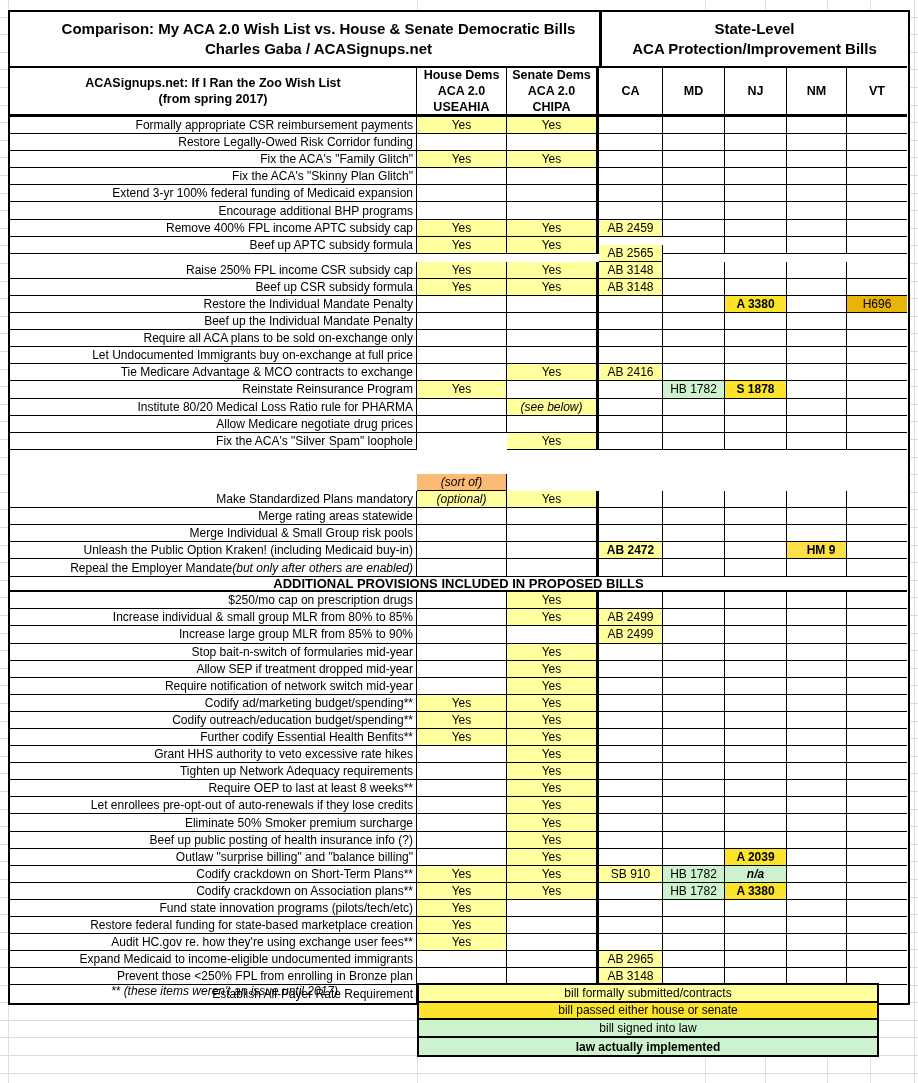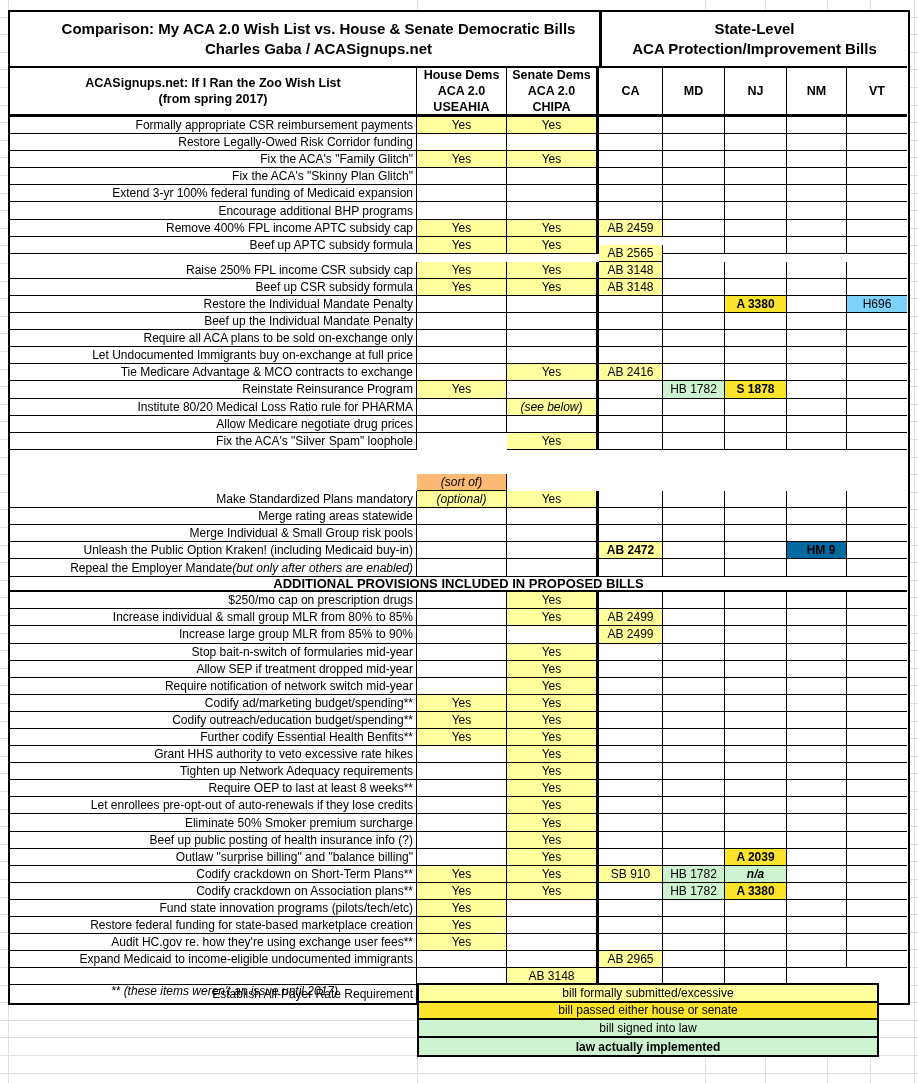--- a/index.html
+++ b/index.html
@@ -183,21 +183,21 @@
         <div class="cell"></div>
       </div>
       <div class="grow">
         <div class="cell label-cell">Restore the Individual Mandate Penalty</div>
         <div class="cell"></div>
         <div class="cell"></div>
         <div class="cell"></div>
         <div class="cell"></div>
         <div class="cell bd" style="background: rgb(251, 228, 43);">A 3380</div>
         <div class="cell"></div>
-        <div class="cell" style="background: #7dd3fc;">H696</div>
+        <div class="cell" style="background: #eab308;">H696</div>
       </div>
       <div class="grow">
         <div class="cell label-cell">Beef up the Individual Mandate Penalty</div>
         <div class="cell"></div>
         <div class="cell"></div>
         <div class="cell"></div>
         <div class="cell"></div>
         <div class="cell"></div>
         <div class="cell"></div>
         <div class="cell"></div>
@@ -302,21 +302,21 @@
         <div class="cell"></div>
         <div class="cell"></div>
       </div>
       <div class="grow">
         <div class="cell label-cell">Unleash the Public Option Kraken! (including Medicaid buy-in)</div>
         <div class="cell"></div>
         <div class="cell"></div>
         <div class="cell" style="background: rgb(255, 255, 158); font-weight: bold;">AB 2472</div>
         <div class="cell"></div>
         <div class="cell"></div>
-        <div class="cell bd" style="background: #0369a1; padding-left: 12px;">HM 9</div>
+        <div class="cell bd" style="background: #fde047; padding-left: 12px;">HM 9</div>
         <div class="cell"></div>
       </div>
       <div class="grow lastrow">
         <div class="cell label-cell">Repeal the Employer Mandate <span class="it">(but only after others are enabled)</span></div>
         <div class="cell"></div>
         <div class="cell"></div>
         <div class="cell"></div>
         <div class="cell"></div>
         <div class="cell"></div>
         <div class="cell"></div>
@@ -541,20 +541,21 @@
         <div class="cell label-cell">Expand Medicaid to income-eligible undocumented immigrants</div>
         <div class="cell"></div>
         <div class="cell"></div>
         <div class="cell" style="background: rgb(255, 255, 158);">AB 2965</div>
         <div class="cell"></div>
         <div class="cell"></div>
         <div class="cell"></div>
         <div class="cell"></div>
       </div>
       <div class="grow">
+        <div class="cell label-cell">Prevent those &lt;250% FPL from enrolling in Bronze plan</div>
         <div class="cell"></div>
         <div class="cell"></div>
         <div class="cell" style="background: rgb(255, 255, 158);">AB 3148</div>
         <div class="cell"></div>
         <div class="cell"></div>
         <div class="cell"></div>
         <div class="cell"></div>
       </div>
       <div class="grow lastrow">
         <div class="cell label-cell">Establish All-Payer Rate Requirement</div>
@@ -564,17 +565,17 @@
         <div class="cell"></div>
         <div class="cell"></div>
         <div class="cell"></div>
         <div class="cell"></div>
       </div>
     </div>
 </div>
 
 <div class="footnote">** (these items weren't an issue until 2017)</div>
 <div class="legend" id="legend">
-    <div class="legend-item" style="background: rgb(255, 255, 158);">bill formally submitted/excessive</div>
+    <div class="legend-item" style="background: rgb(255, 255, 158);">bill formally submitted/contracts</div>
     <div class="legend-item" style="background: rgb(251, 228, 43);">bill passed either house or senate</div>
     <div class="legend-item" style="background: rgb(204, 243, 206);">bill signed into law</div>
     <div class="legend-item bd" style="background: rgb(204, 243, 206);">law actually implemented</div>
   </div>
 
 </body></html>

